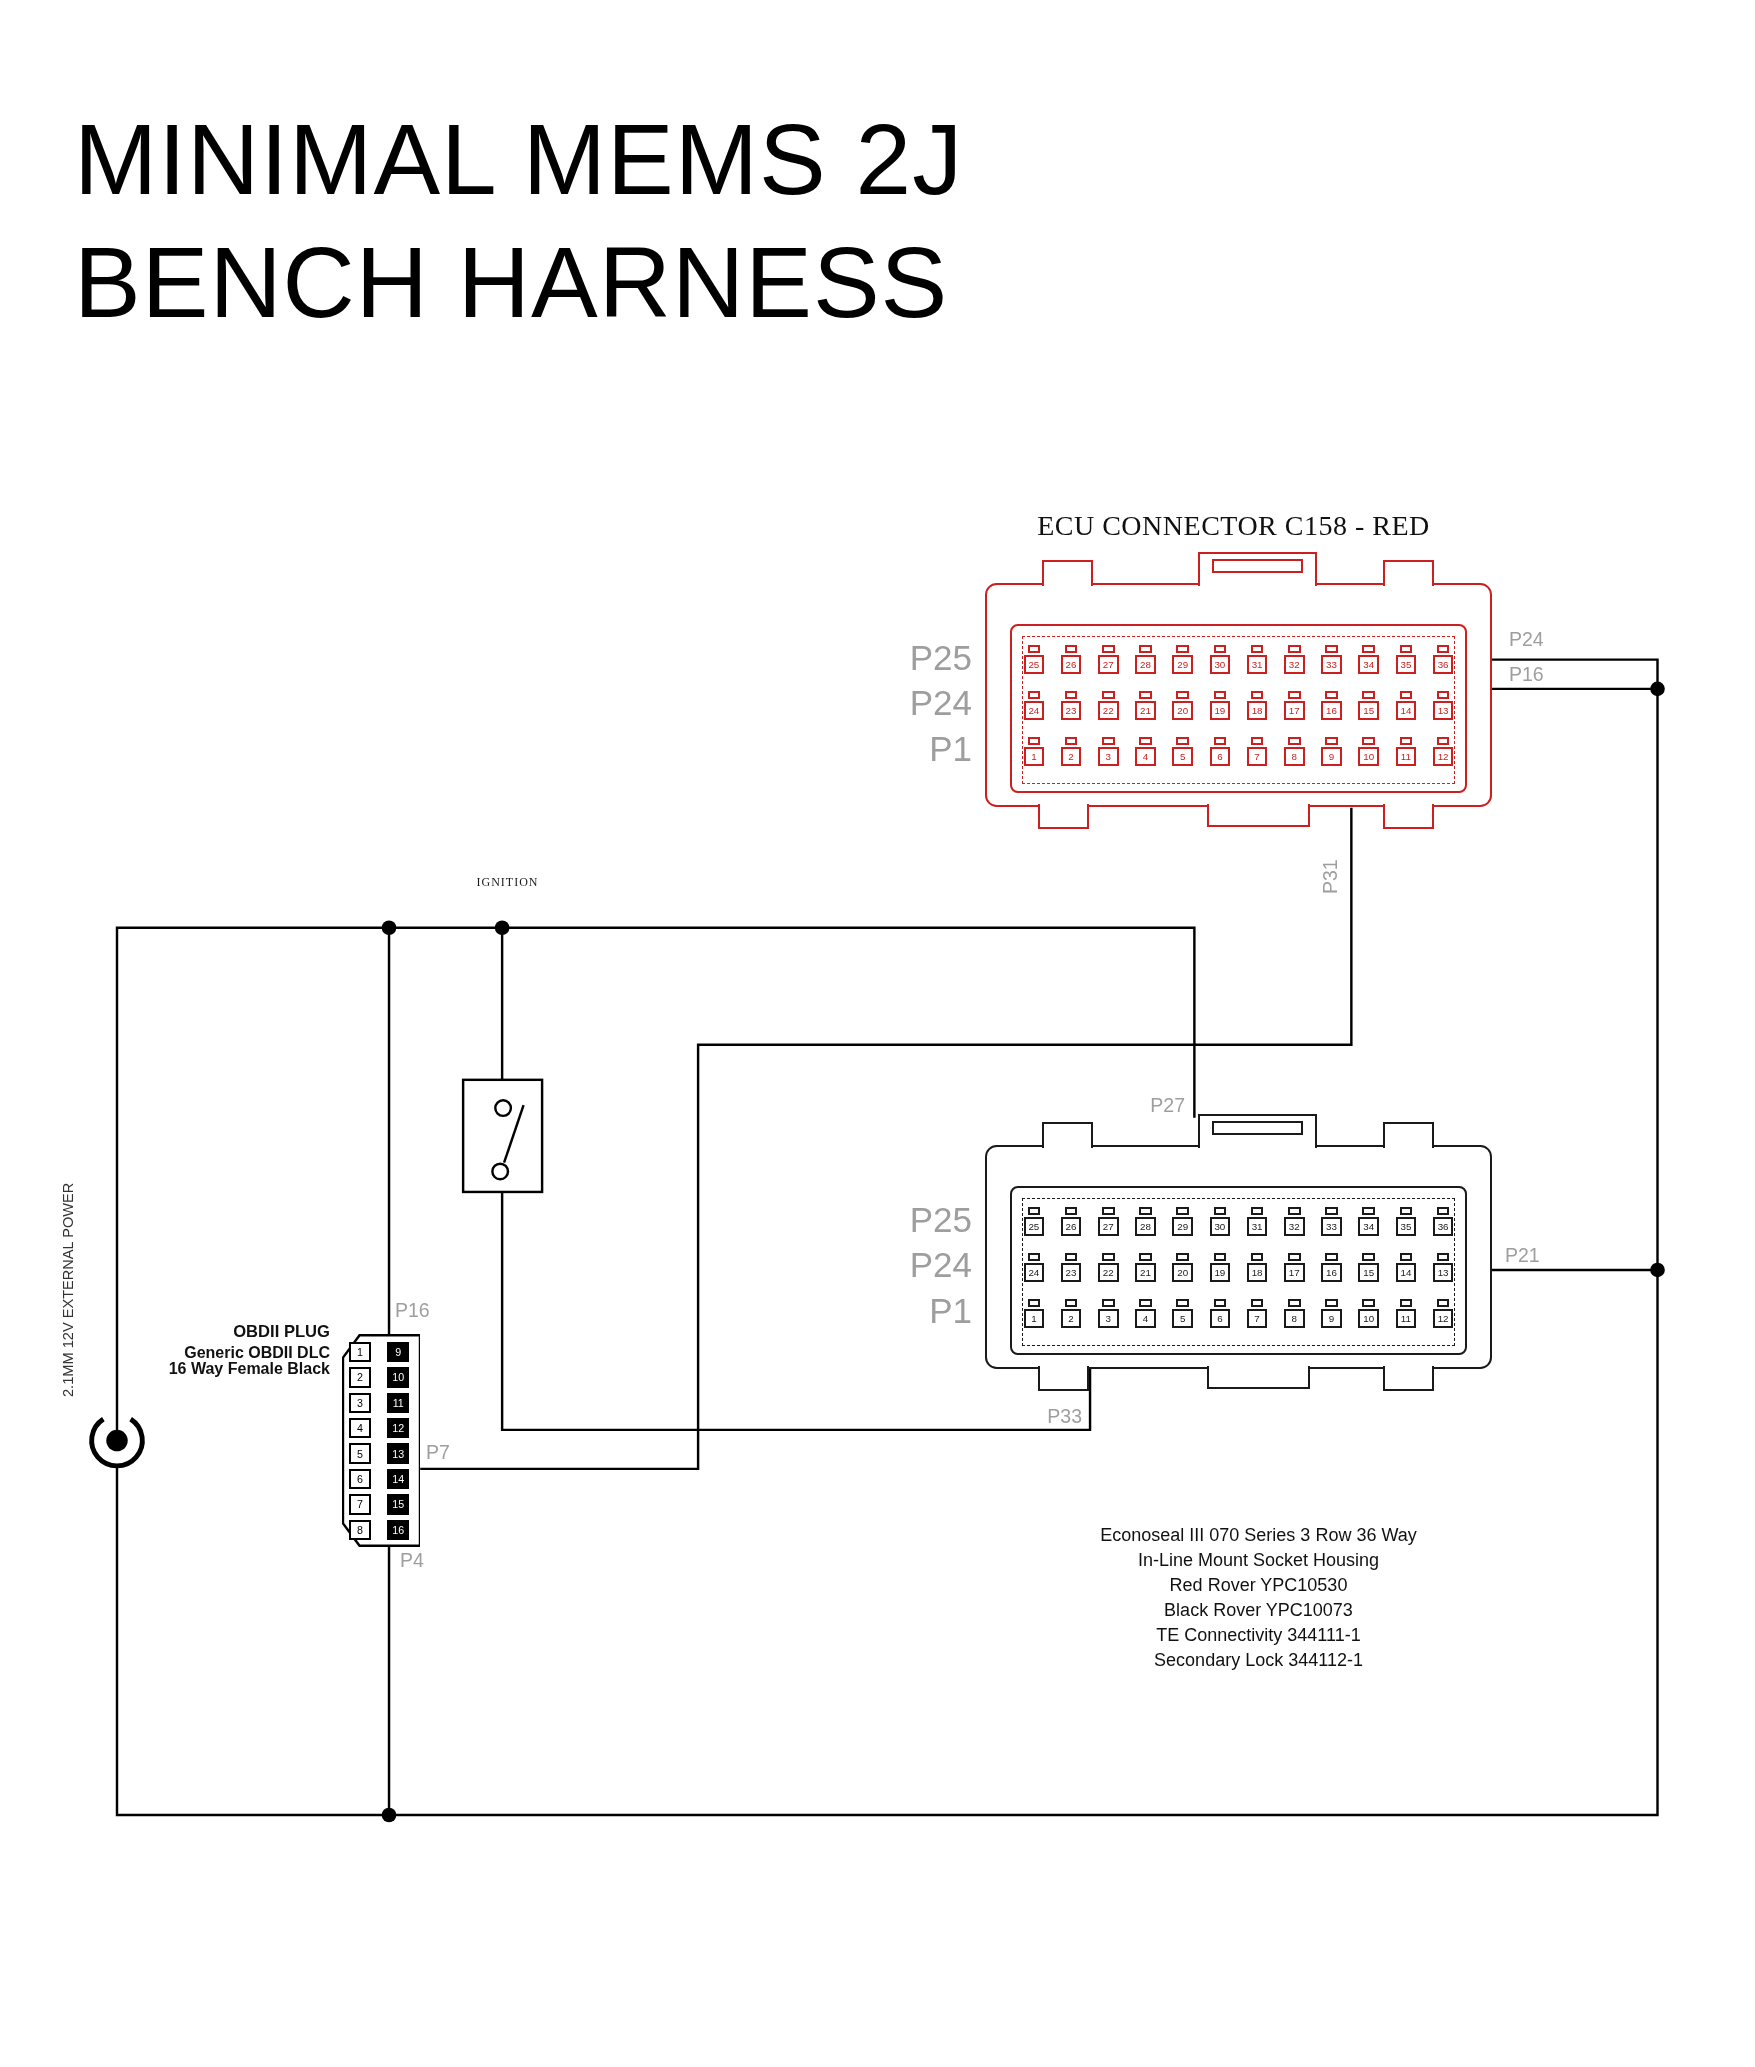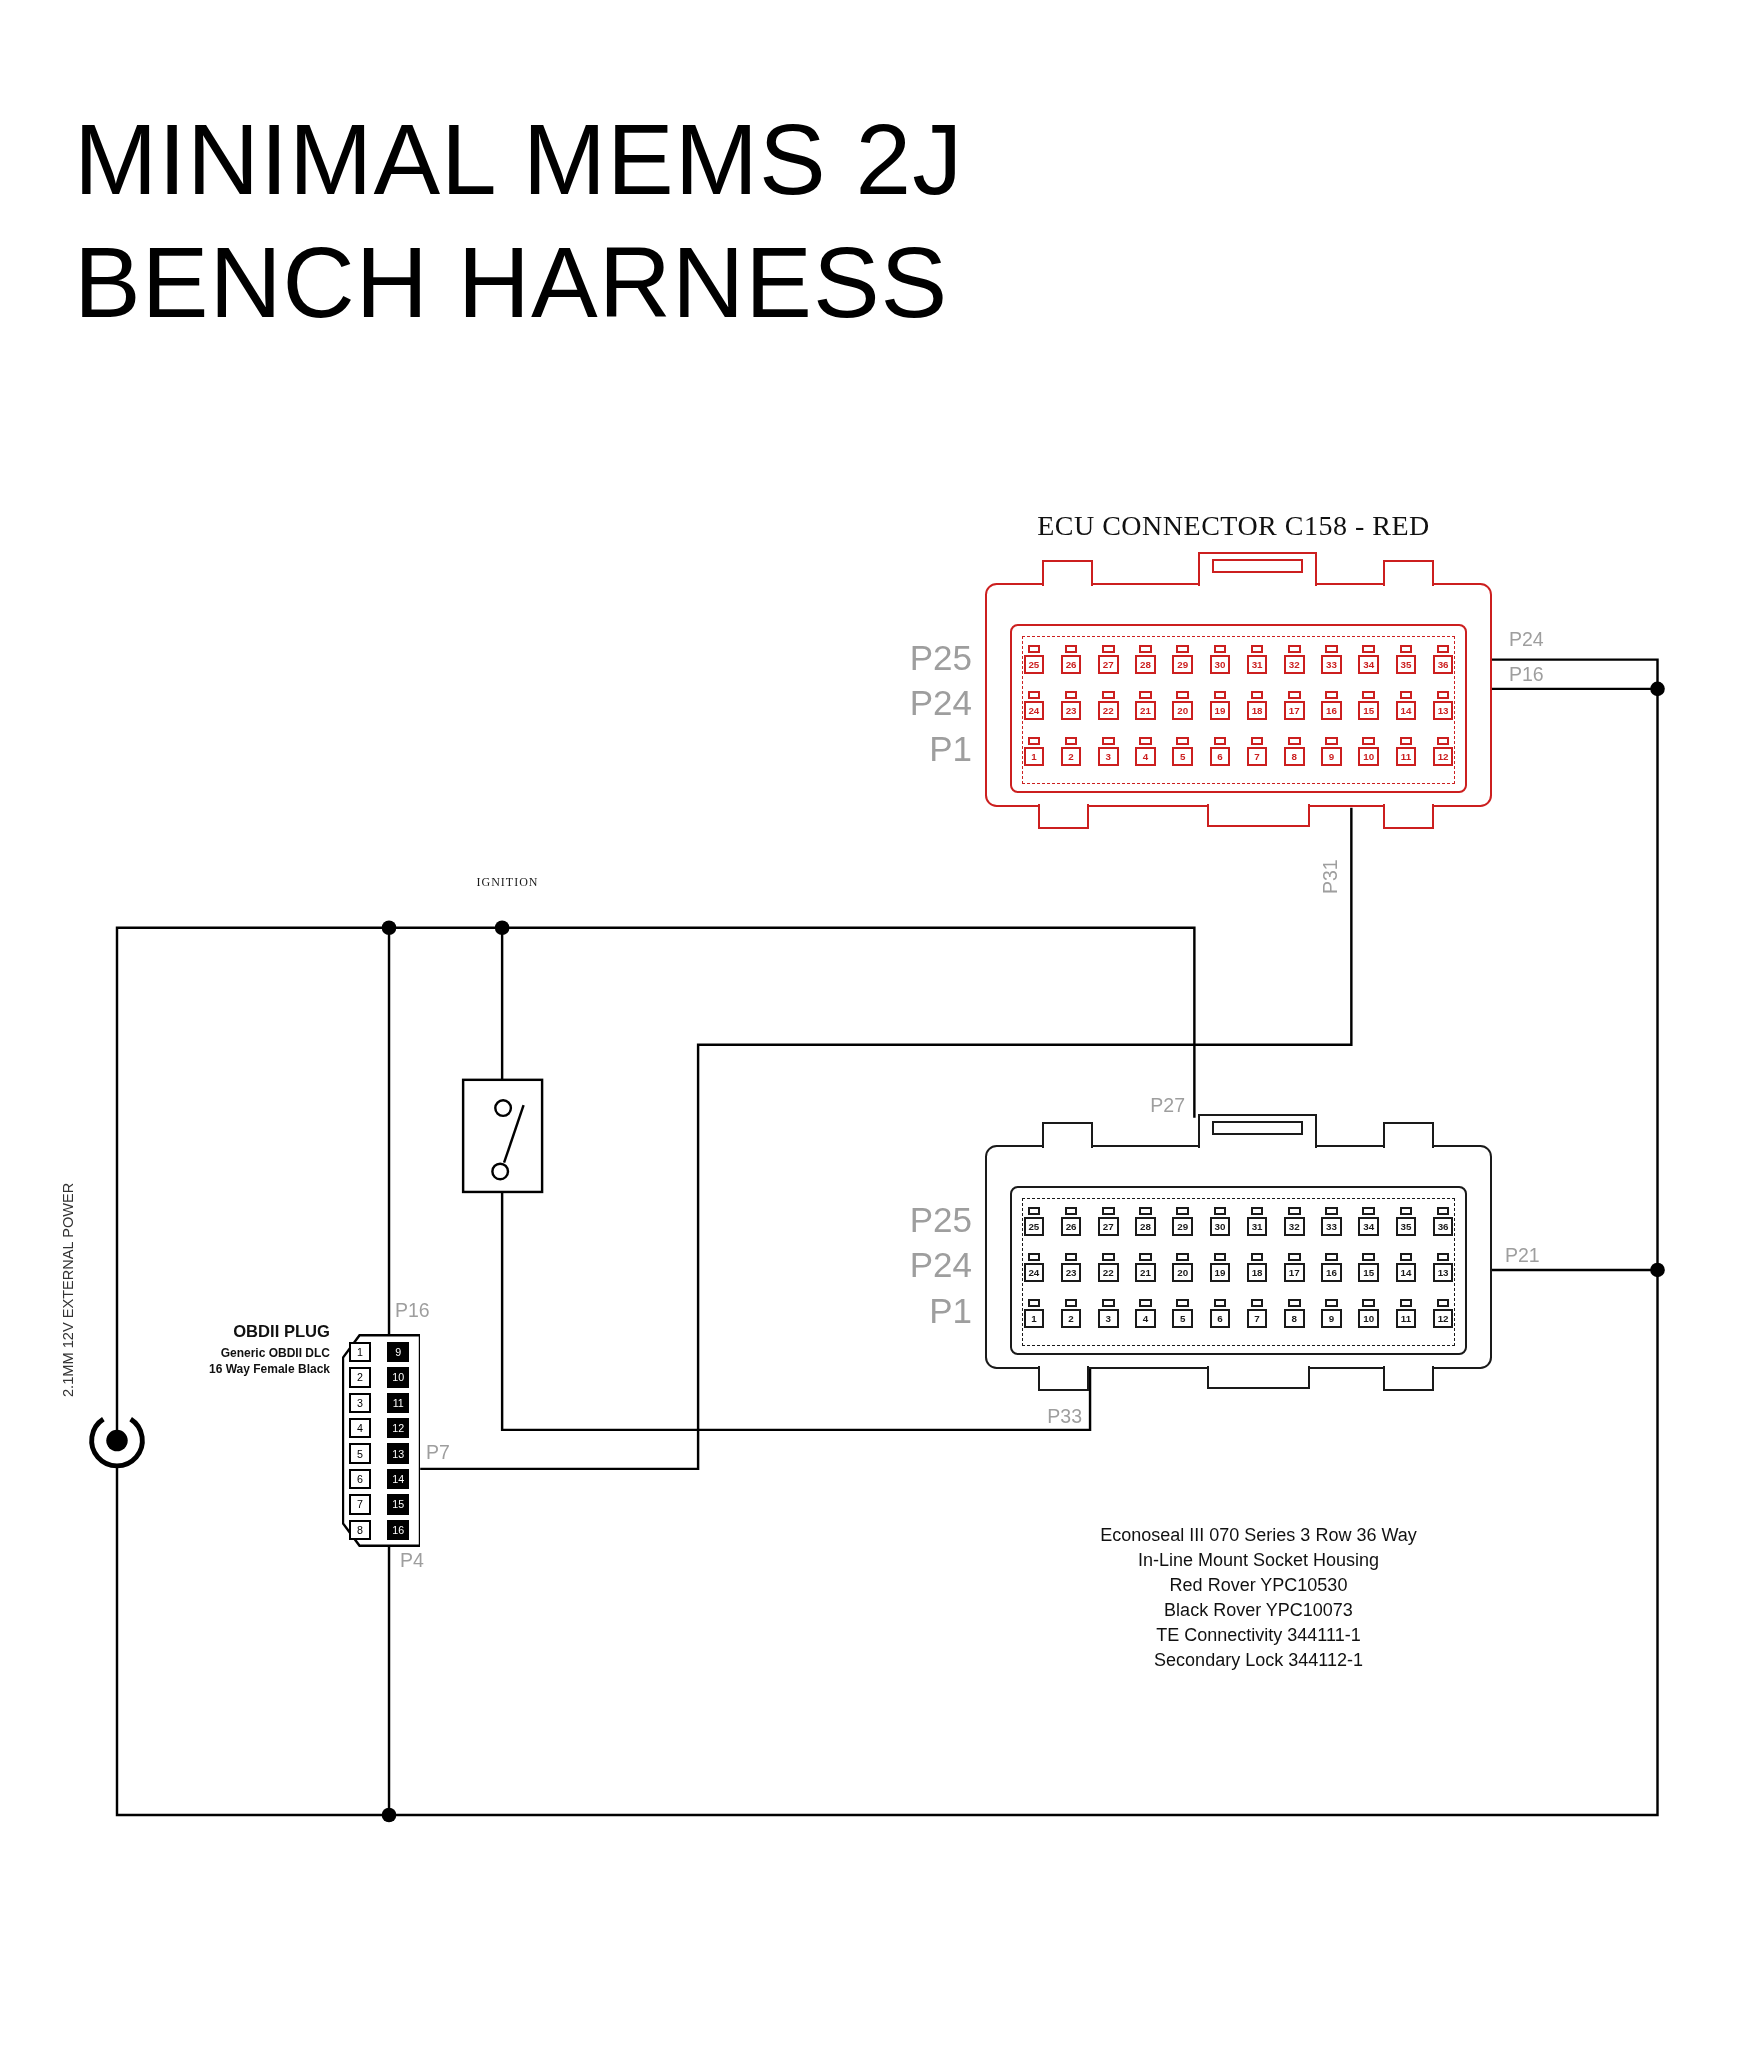--- a/index.html
+++ b/index.html
@@ -28,21 +28,21 @@
   .ecu .tab.bot { border-top:none; }
   .tab-tl { left:57px;  top:-23.4px; width:51px;  height:26px; }
   .tab-tr { left:398px; top:-23.4px; width:51px;  height:26px; }
   .tab-tc { left:213px; top:-31px; width:119px; height:34px; }
   .tc-inner { position:absolute; left:11.7px; right:11.7px; top:4.9px; height:14.6px; border:2px solid var(--c); background:#fff; }
   .tab-bl { left:53px;  bottom:-21.5px; width:51px;  height:24.4px; }
   .tab-br { left:398px; bottom:-21.5px; width:51px;  height:24.4px; }
   .tab-bc { left:222px; bottom:-19.5px; width:103px; height:22.4px; }
   .ecu .inner { position:absolute; left:25px; right:25px; top:41px; bottom:13.7px; border:2.4px solid var(--c); border-radius:7.8px; background:#fff; }
   .ecu .dashed { position:absolute; left:9.8px; right:9.8px; top:9.8px; bottom:7.8px; border:1.5px dashed var(--c); }
-  .pin-row { display:flex; justify-content:center; align-items:center; gap:15px; height:46px;font-weight:bold; }
+  .pin-row { display:flex; justify-content:flex-end; align-items:center; gap:15px; height:46px; }
   .pin { width:24.4px; display:flex; flex-direction:column; align-items:center; }
   .pin .slot { display:block; width:12.7px; height:7.8px; border:2px solid var(--c); margin-bottom:2px; }
   .pin .sq {
     display:flex; align-items:center; justify-content:center;
     width:20.5px; height:19.5px; border:2px solid var(--c);
     font-size:9.8px; color:var(--c); background:#fff;
   }
   .rowlab { position:absolute; width:117px; text-align:right; font-size:35px; color:#9e9e9e; z-index:1; }
 
   
@@ -51,21 +51,21 @@
   .obd-col.left  { left:6.8px; }
   .obd-col.right { left:45px; }
   .obd-pin {
     display:flex; align-items:center; justify-content:center;
     width:22.4px; height:20.5px; border:2px solid #000; background:#fff;
     font-size:10.7px; color:#000;
   }
   .obd-col.right .obd-pin { background:#000; color:#fff; }
   .obd-label { position:absolute; left:140px; top:1322px; width:190px; text-align:right; color:#111; z-index:1;font-weight:bold; }
   .obd-label .t1 { font-size:16.6px; margin-bottom:2.9px; }
-  .obd-label .t2 { font-size:12px; line-height:16.6px; }
+  .obd-label .t2 { font-size:16px; line-height:16.6px; }
 
   .part-info { position:absolute; left:1005px; top:1523px; width:507px; text-align:center; font-size:18px; line-height:25px; color:#111; z-index:1; }
 
   .wlabel { position:absolute; color:#9e9e9e; font-size:19.5px; z-index:1; white-space:nowrap; }
   .wlabel.r { text-align:right; }
   .rot { transform:rotate(-90deg); transform-origin:0 0; }
 
   .ignition-label {
     position:absolute; left:444px; top:875px; width:127px; text-align:center;
     font-family:"Liberation Serif", serif; font-size:12px; letter-spacing:1px; color:#1a1a1a; z-index:1;

